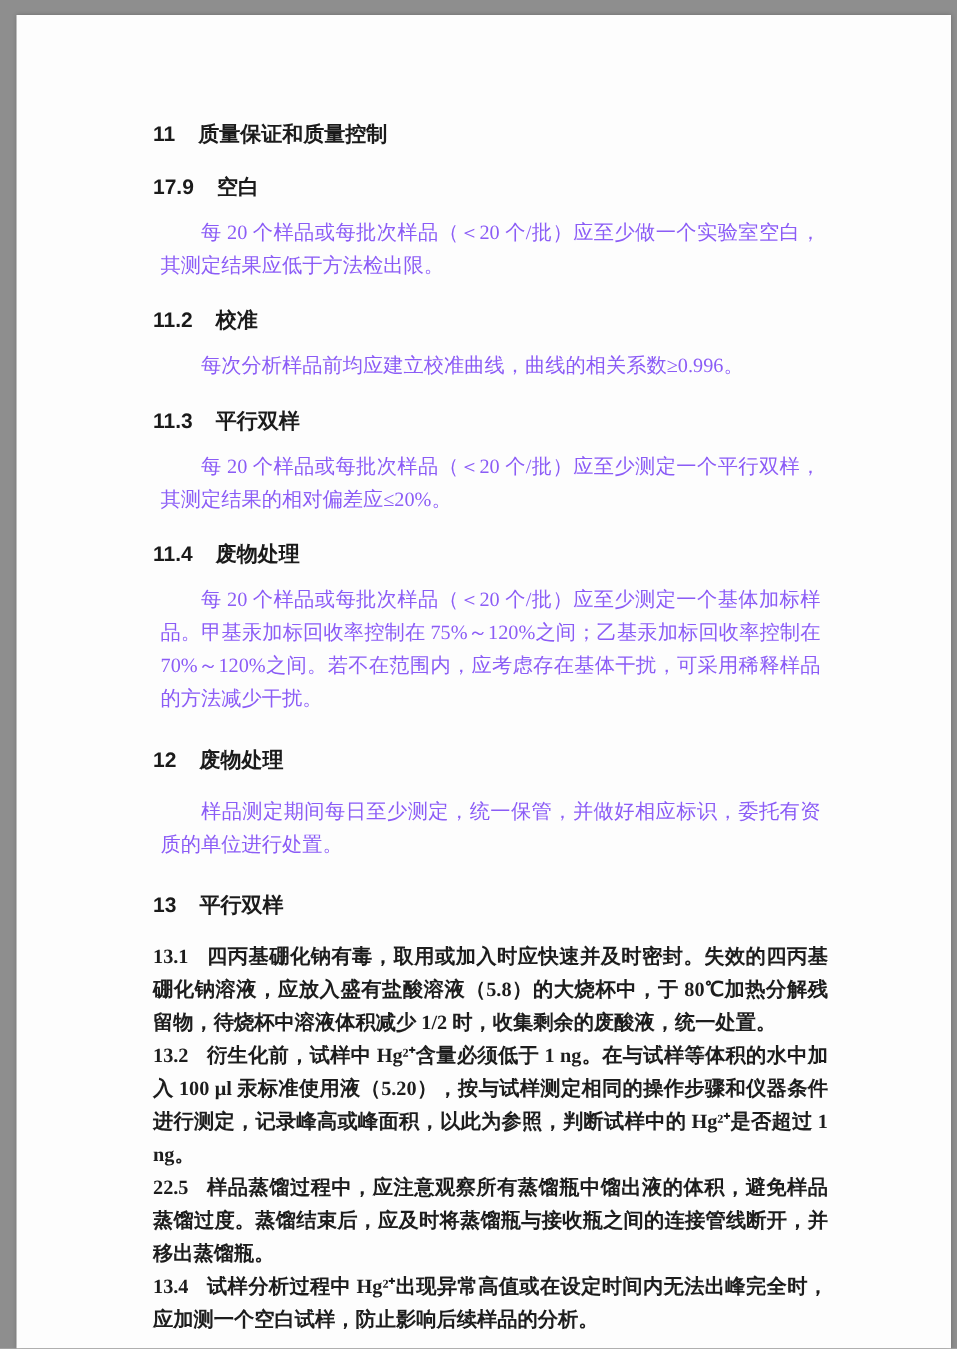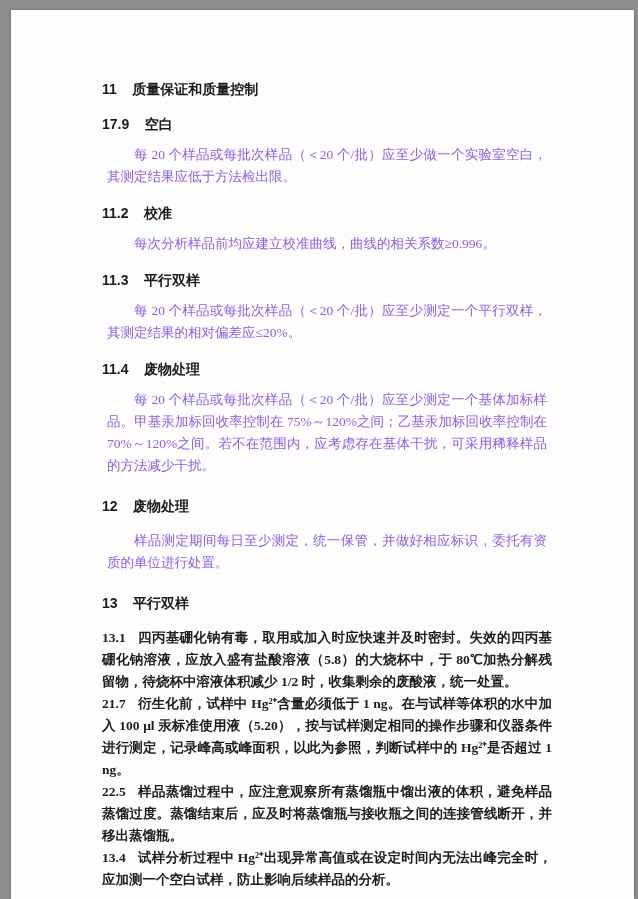--- a/index.html
+++ b/index.html
@@ -83,19 +83,19 @@
 
       <h2 class="h2"><span class="num">11.4</span><span class="ttl">废物处理</span></h2>
       <p class="body">每 20 个样品或每批次样品（＜20 个/批）应至少测定一个基体加标样品。甲基汞加标回收率控制在 75%～120%之间；乙基汞加标回收率控制在 70%～120%之间。若不在范围内，应考虑存在基体干扰，可采用稀释样品的方法减少干扰。</p>
 
       <h1 class="h1"><span class="num">12</span><span class="ttl">废物处理</span></h1>
       <p class="body">样品测定期间每日至少测定，统一保管，并做好相应标识，委托有资质的单位进行处置。</p>
 
       <h1 class="h1"><span class="num">13</span><span class="ttl">平行双样</span></h1>
 
       <p class="item"><span class="item-num">13.1</span><span>四丙基硼化钠有毒，取用或加入时应快速并及时密封。失效的四丙基硼化钠溶液，应放入盛有盐酸溶液（5.8）的大烧杯中，于 80℃加热分解残留物，待烧杯中溶液体积减少 1/2 时，收集剩余的废酸液，统一处置。</span></p>
-      <p class="item"><span class="item-num">21.7</span><span>衍生化前，试样中 Hg²⁺含量必须低于 1 ng。在与试样等体积的水中加入 100 μl 汞标准使用液（5.20），按与试样测定相同的操作步骤和仪器条件进行测定，记录峰高或峰面积，以此为参照，判断试样中的 Hg²⁺是否超过 1 ng。</span></p>
+      <p class="item"><span class="item-num">13.2</span><span>衍生化前，试样中 Hg²⁺含量必须低于 1 ng。在与试样等体积的水中加入 100 μl 汞标准使用液（5.20），按与试样测定相同的操作步骤和仪器条件进行测定，记录峰高或峰面积，以此为参照，判断试样中的 Hg²⁺是否超过 1 ng。</span></p>
       <p class="item"><span class="item-num">22.5</span><span>样品蒸馏过程中，应注意观察所有蒸馏瓶中馏出液的体积，避免样品蒸馏过度。蒸馏结束后，应及时将蒸馏瓶与接收瓶之间的连接管线断开，并移出蒸馏瓶。</span></p>
       <p class="item"><span class="item-num">13.4</span><span>试样分析过程中 Hg²⁺出现异常高值或在设定时间内无法出峰完全时，应加测一个空白试样，防止影响后续样品的分析。</span></p>
 
     </div>
   </div>
 </div>
 
 </body></html>

